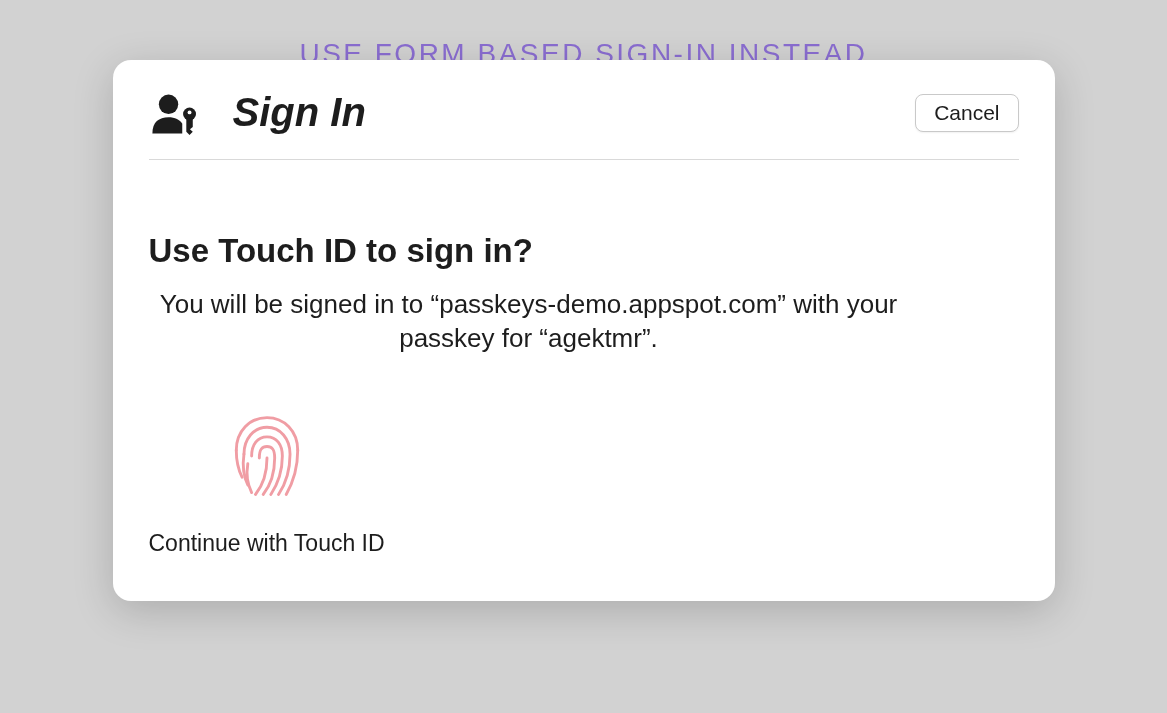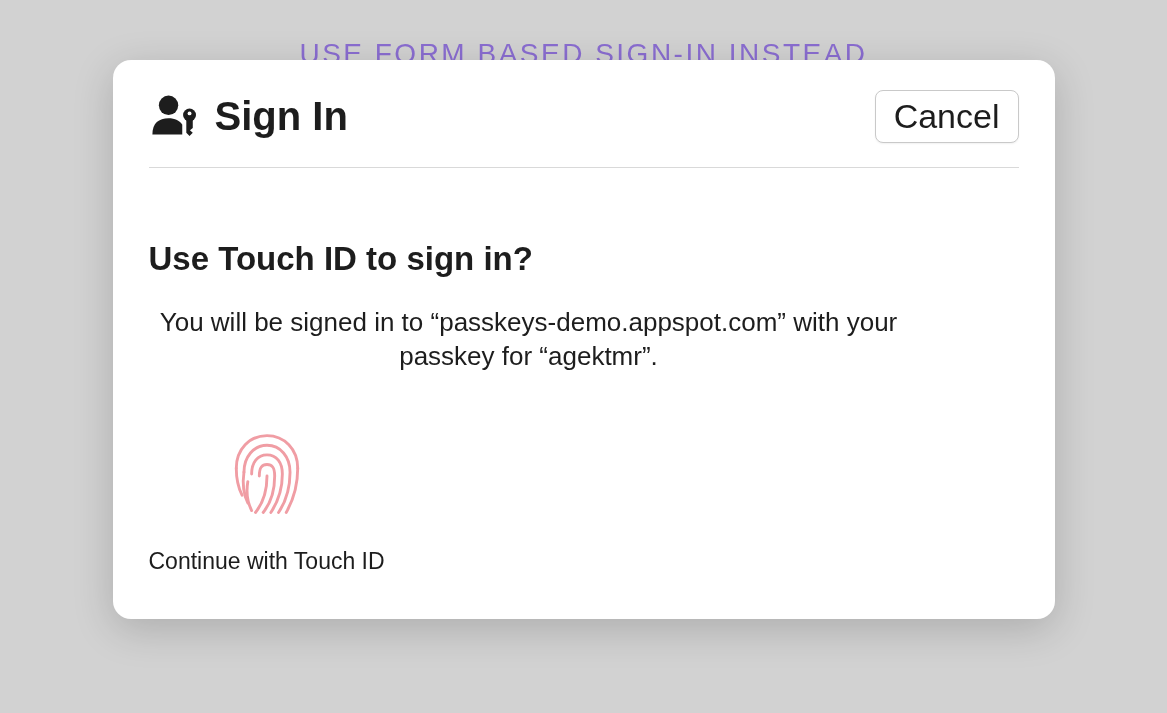--- a/index.html
+++ b/index.html
@@ -44,22 +44,23 @@
     .dialog-header {
       display: flex;
       align-items: center;
       justify-content: space-between;
       padding-bottom: 24px;
       border-bottom: 1px solid #d9d9d9;
     }
     
     .header-left {
       display: flex;
-      align-items: flex-start;
-      gap: 14px;
+      align-items: flex-end;
+      gap: 32px;
+      font-style: italic;
     }
     
     .passkey-icon {
       width: 52px;
       height: 42px;
       display: inline-flex;
       align-items: center;
       justify-content: center;
     }
     
@@ -67,42 +68,42 @@
       font-size: 40px;
       font-weight: 700;
       color: #1d1d1d;
     }
     
     .cancel-button {
       background: #ffffff;
       border: 1px solid #c9c9c9;
       border-radius: 8px;
       padding: 6px 18px;
-      font-size: 34px;
+      font-size: 21px;
       color: #1d1d1d;
       cursor: pointer;
       box-shadow: 0 1px 2px rgba(0,0,0,0.06);
     }
     
     .dialog-body {
       display: flex;
       flex-direction: column;
       align-items: flex-start;
       padding-top: 72px;
     }
     
     .body-title {
       font-size: 33px;
       font-weight: 700;
       color: #1d1d1d;
       text-align: center;
     }
     
     .body-description {
-      margin-top: 28px;
+      margin-top: 18px;
       font-size: 26px;
       color: #1d1d1d;
       text-align: center;
       max-width: 760px;
       line-height: 1.3;
     }
     
     .fingerprint-wrapper {
       margin-top: 54px;
       display: flex;

